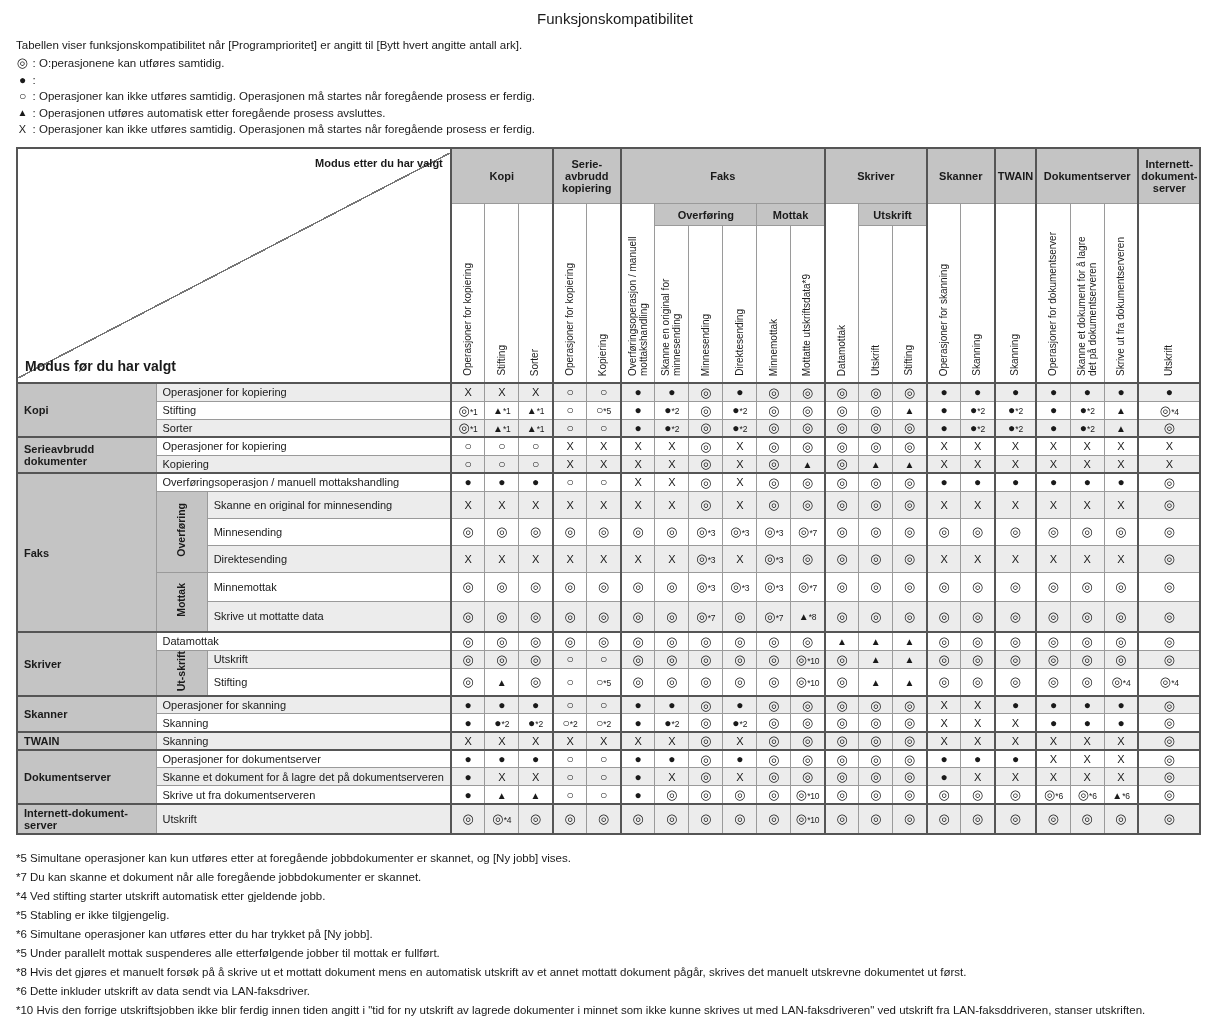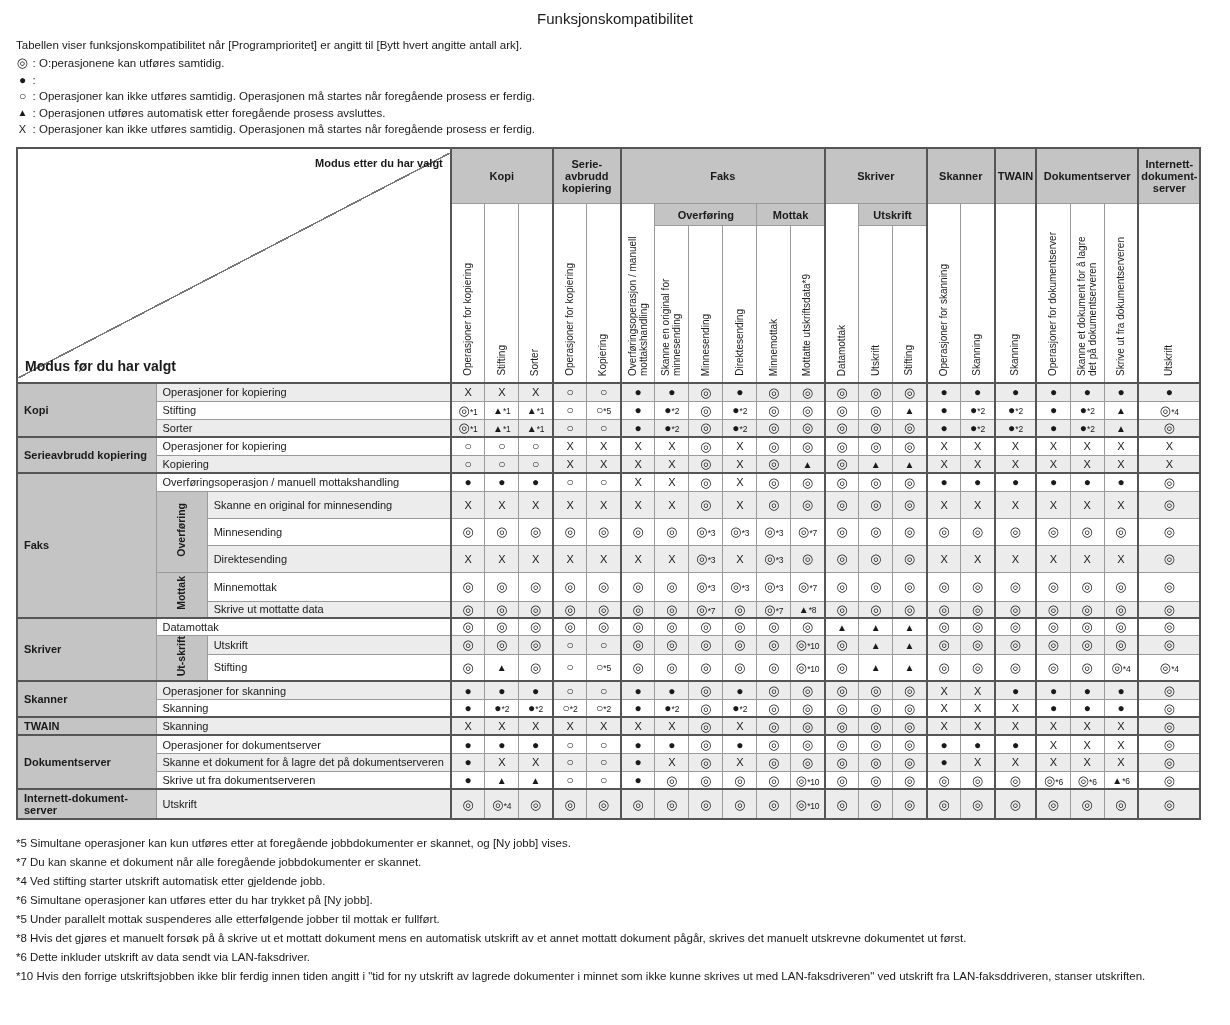--- a/index.html
+++ b/index.html
@@ -26,21 +26,21 @@
   th.corner{background:#fff;padding:0;border-bottom:2px solid #555;border-right:2px solid #555;}
   .corner-inner{position:relative;width:100%;height:225px;
      background:linear-gradient(to bottom right,transparent calc(50% - 0.8px),#777 calc(50% - 0.8px),#777 calc(50% + 0.8px),transparent calc(50% + 0.8px));}
   .corner-top{position:absolute;top:4px;right:7px;font-size:11px;font-weight:bold;}
   .corner-bottom{position:absolute;bottom:4px;left:7px;font-size:14px;font-weight:bold;margin-top:28px;}
   tbody tr{height:18px;}
   tbody tr:nth-child(odd){background:#ececec;}
   tbody tr:nth-child(even){background:#fff;}
   tbody tr:nth-child(7),tbody tr:nth-child(8),tbody tr:nth-child(9){height:27px;}
   tbody tr:nth-child(10){height:29px;}
-  tbody tr:nth-child(11){height:16px;}
+  tbody tr:nth-child(11){height:31px;}
   tbody tr:nth-child(14){height:26px;}
   tbody tr:nth-child(21){height:26px;}
   th.rowgroup{background:#c4c4c4;font-size:11px;font-weight:bold;text-align:left;
               vertical-align:middle;padding:2px 6px;}
   th.rowsub{background:#c4c4c4;vertical-align:middle;text-align:center;}
   th.rowsub .vtext{font-weight:bold;font-size:10.5px;max-height:none;padding:0;}
   td.rowlabel{font-size:11px;text-align:left;vertical-align:middle;padding:1px 6px;
               white-space:nowrap;border-right:2px solid #555;}
   td.data{text-align:center;vertical-align:middle;font-size:12px;white-space:nowrap;}
   .fn{font-size:8.5px;letter-spacing:-0.2px;}
@@ -224,21 +224,21 @@
             <td class="data ge"><span class="sym s-W">◎</span></td>
             <td class="data"><span class="sym s-B">●</span></td>
             <td class="data ge"><span class="sym s-B">●</span><span class="fn">*2</span></td>
             <td class="data ge"><span class="sym s-B">●</span><span class="fn">*2</span></td>
             <td class="data"><span class="sym s-B">●</span></td>
             <td class="data"><span class="sym s-B">●</span><span class="fn">*2</span></td>
             <td class="data ge"><span class="sym s-T">▲</span></td>
             <td class="data"><span class="sym s-W">◎</span></td>
           </tr>
           <tr>
-            <th class="rowgroup gbe" rowspan="2">Serieavbrudd kopiering</th>
+            <th class="rowgroup gbe" rowspan="2">Serieavbrudd dokumenter</th>
             <td class="rowlabel" colspan="2">Operasjoner for kopiering</td>
             <td class="data"><span class="sym s-O">○</span></td>
             <td class="data"><span class="sym s-O">○</span></td>
             <td class="data ge"><span class="sym s-O">○</span></td>
             <td class="data"><span class="sym s-X">X</span></td>
             <td class="data ge"><span class="sym s-X">X</span></td>
             <td class="data"><span class="sym s-X">X</span></td>
             <td class="data"><span class="sym s-X">X</span></td>
             <td class="data"><span class="sym s-W">◎</span></td>
             <td class="data"><span class="sym s-X">X</span></td>
@@ -672,20 +672,21 @@
             <td class="data ge"><span class="sym s-W">◎</span></td>
             <td class="data"><span class="sym s-W">◎</span></td>
           </tr>
         </tbody>
       </table>
     </div>
   <div class="footnotes">
       <div class="fnote">*5 Simultane operasjoner kan kun utføres etter at foregående jobbdokumenter er skannet, og [Ny jobb] vises.</div>
       <div class="fnote">*7 Du kan skanne et dokument når alle foregående jobbdokumenter er skannet.</div>
       <div class="fnote">*4 Ved stifting starter utskrift automatisk etter gjeldende jobb.</div>
+      <div class="fnote">*5 Stabling er ikke tilgjengelig.</div>
       <div class="fnote">*6 Simultane operasjoner kan utføres etter du har trykket på [Ny jobb].</div>
       <div class="fnote">*5 Under parallelt mottak suspenderes alle etterfølgende jobber til mottak er fullført.</div>
       <div class="fnote">*8 Hvis det gjøres et manuelt forsøk på å skrive ut et mottatt dokument mens en automatisk utskrift av et annet mottatt dokument pågår, skrives det manuelt utskrevne dokumentet ut først.</div>
       <div class="fnote">*6 Dette inkluder utskrift av data sendt via LAN-faksdriver.</div>
       <div class="fnote">*10 Hvis den forrige utskriftsjobben ikke blir ferdig innen tiden angitt i "tid for ny utskrift av lagrede dokumenter i minnet som ikke kunne skrives ut med LAN-faksdriveren" ved utskrift fra LAN-faksddriveren, stanser utskriften.</div>
     </div>
 
 </div>
 
 </body></html>

